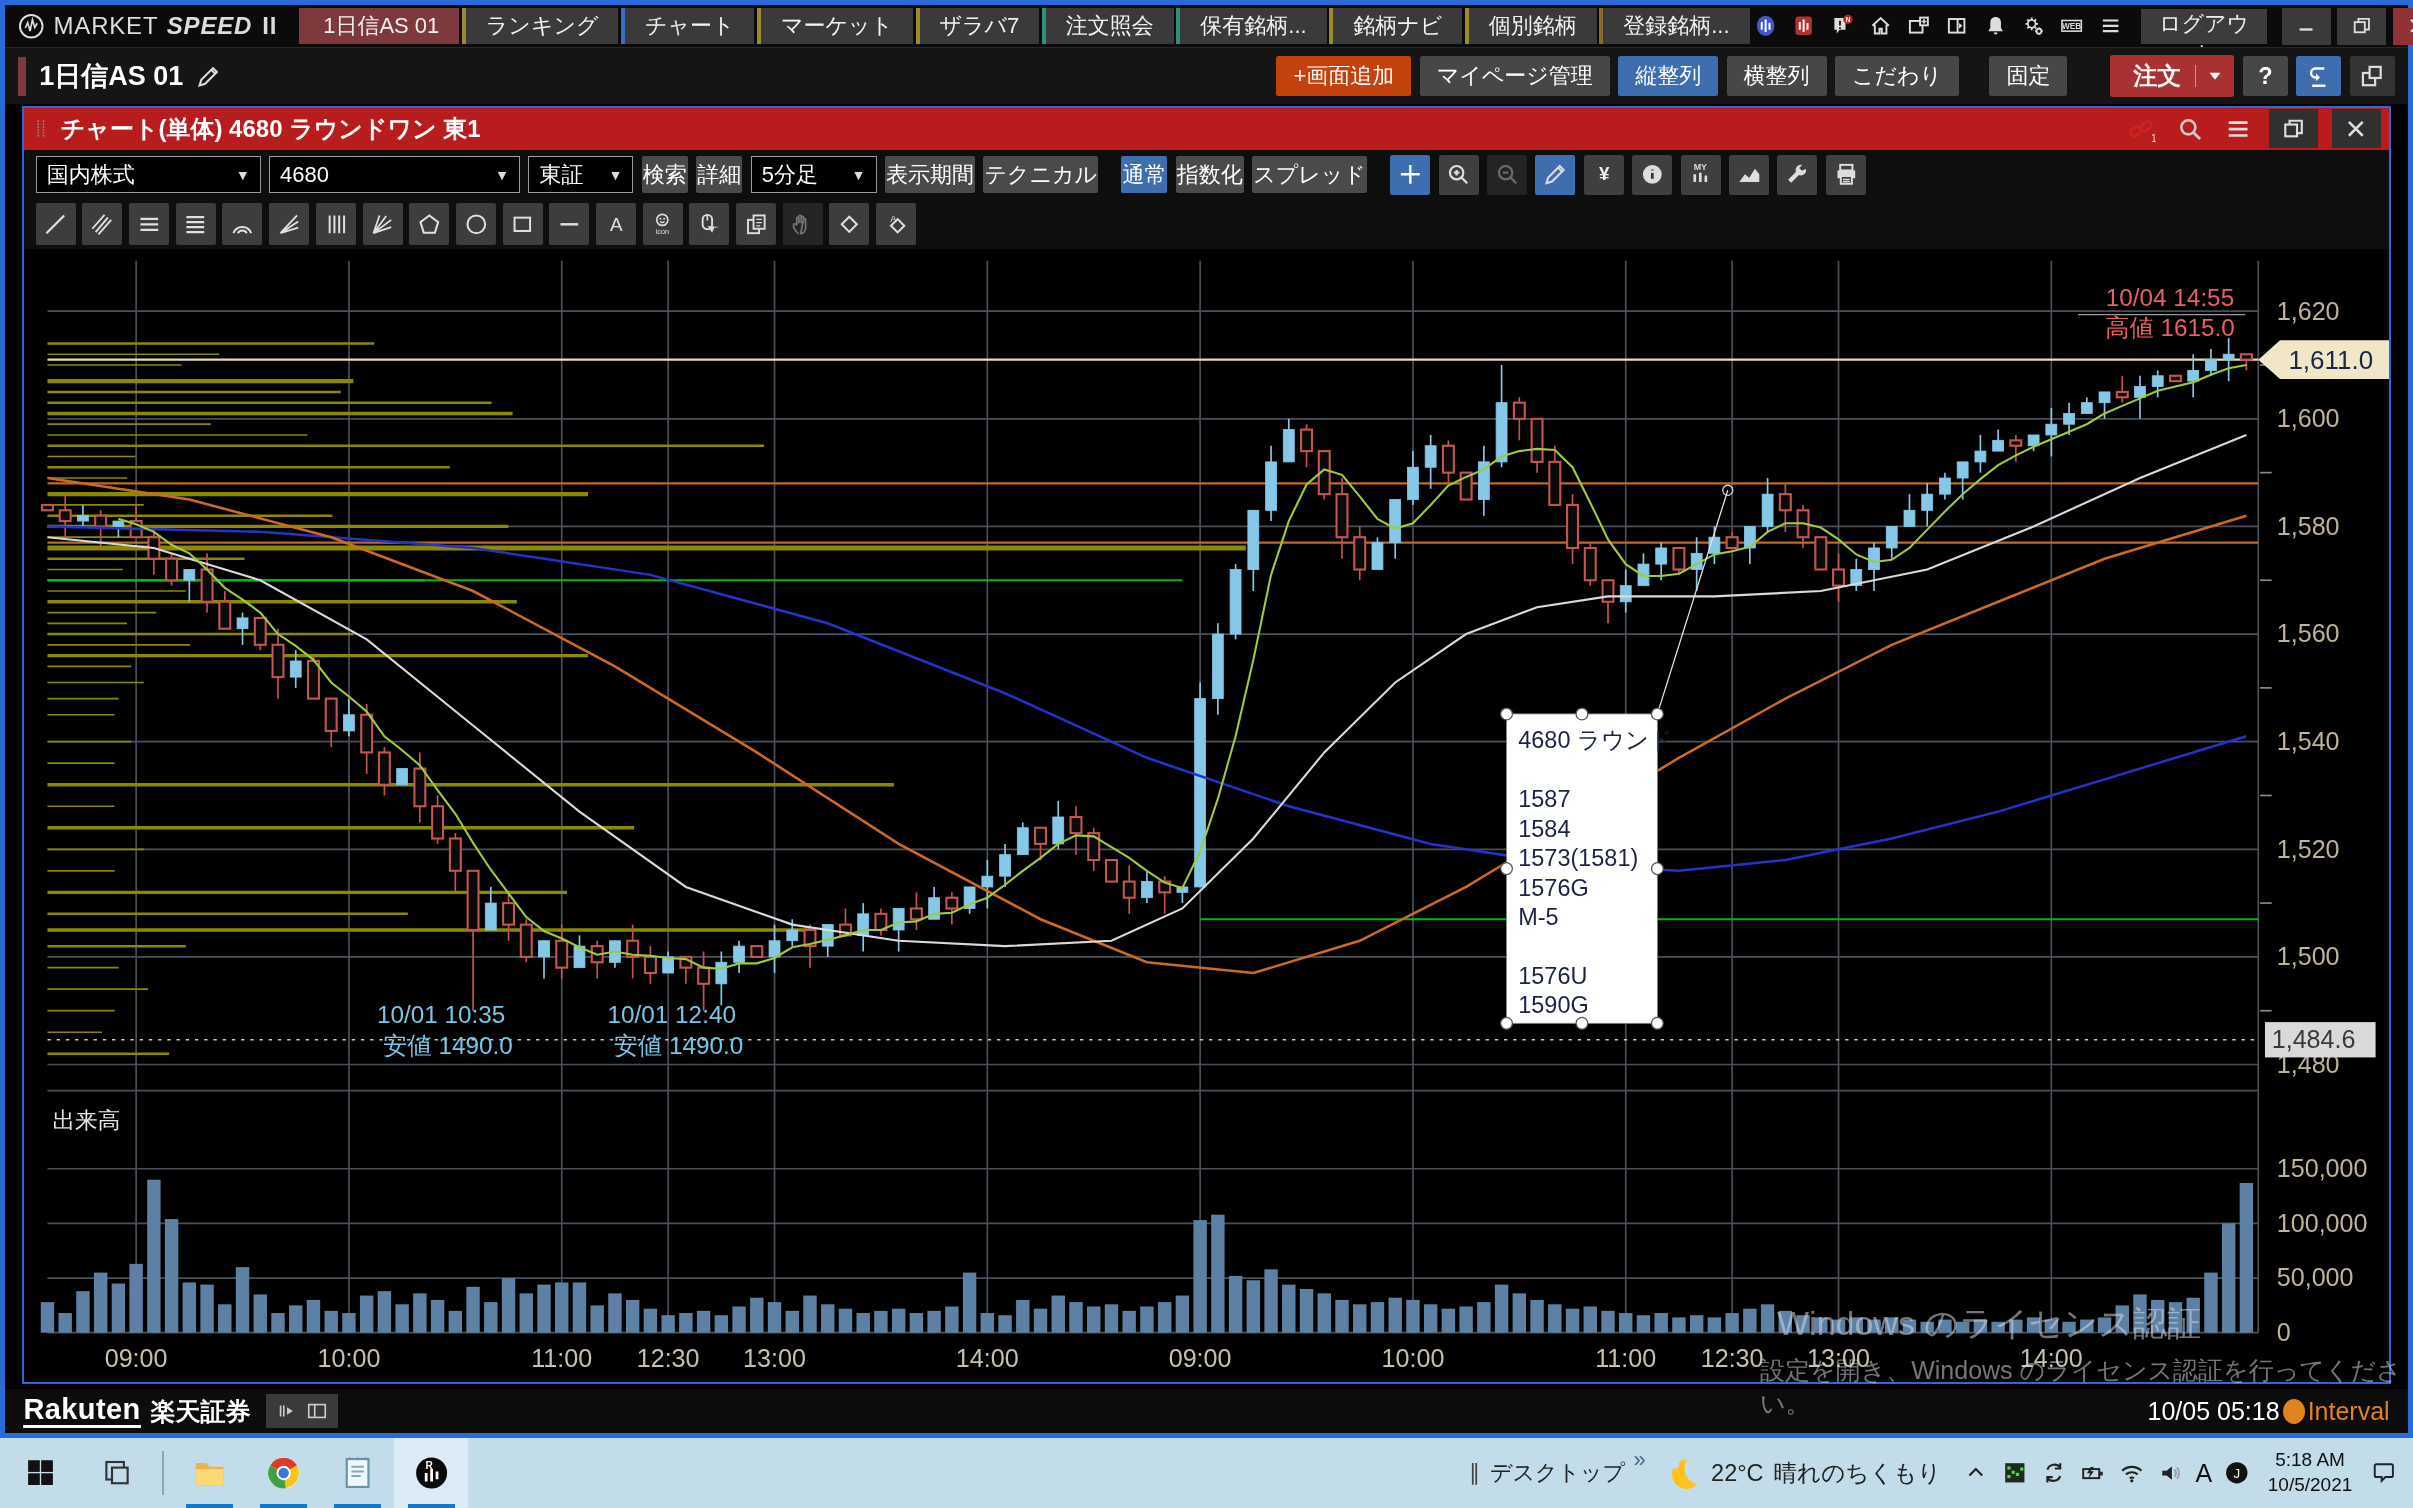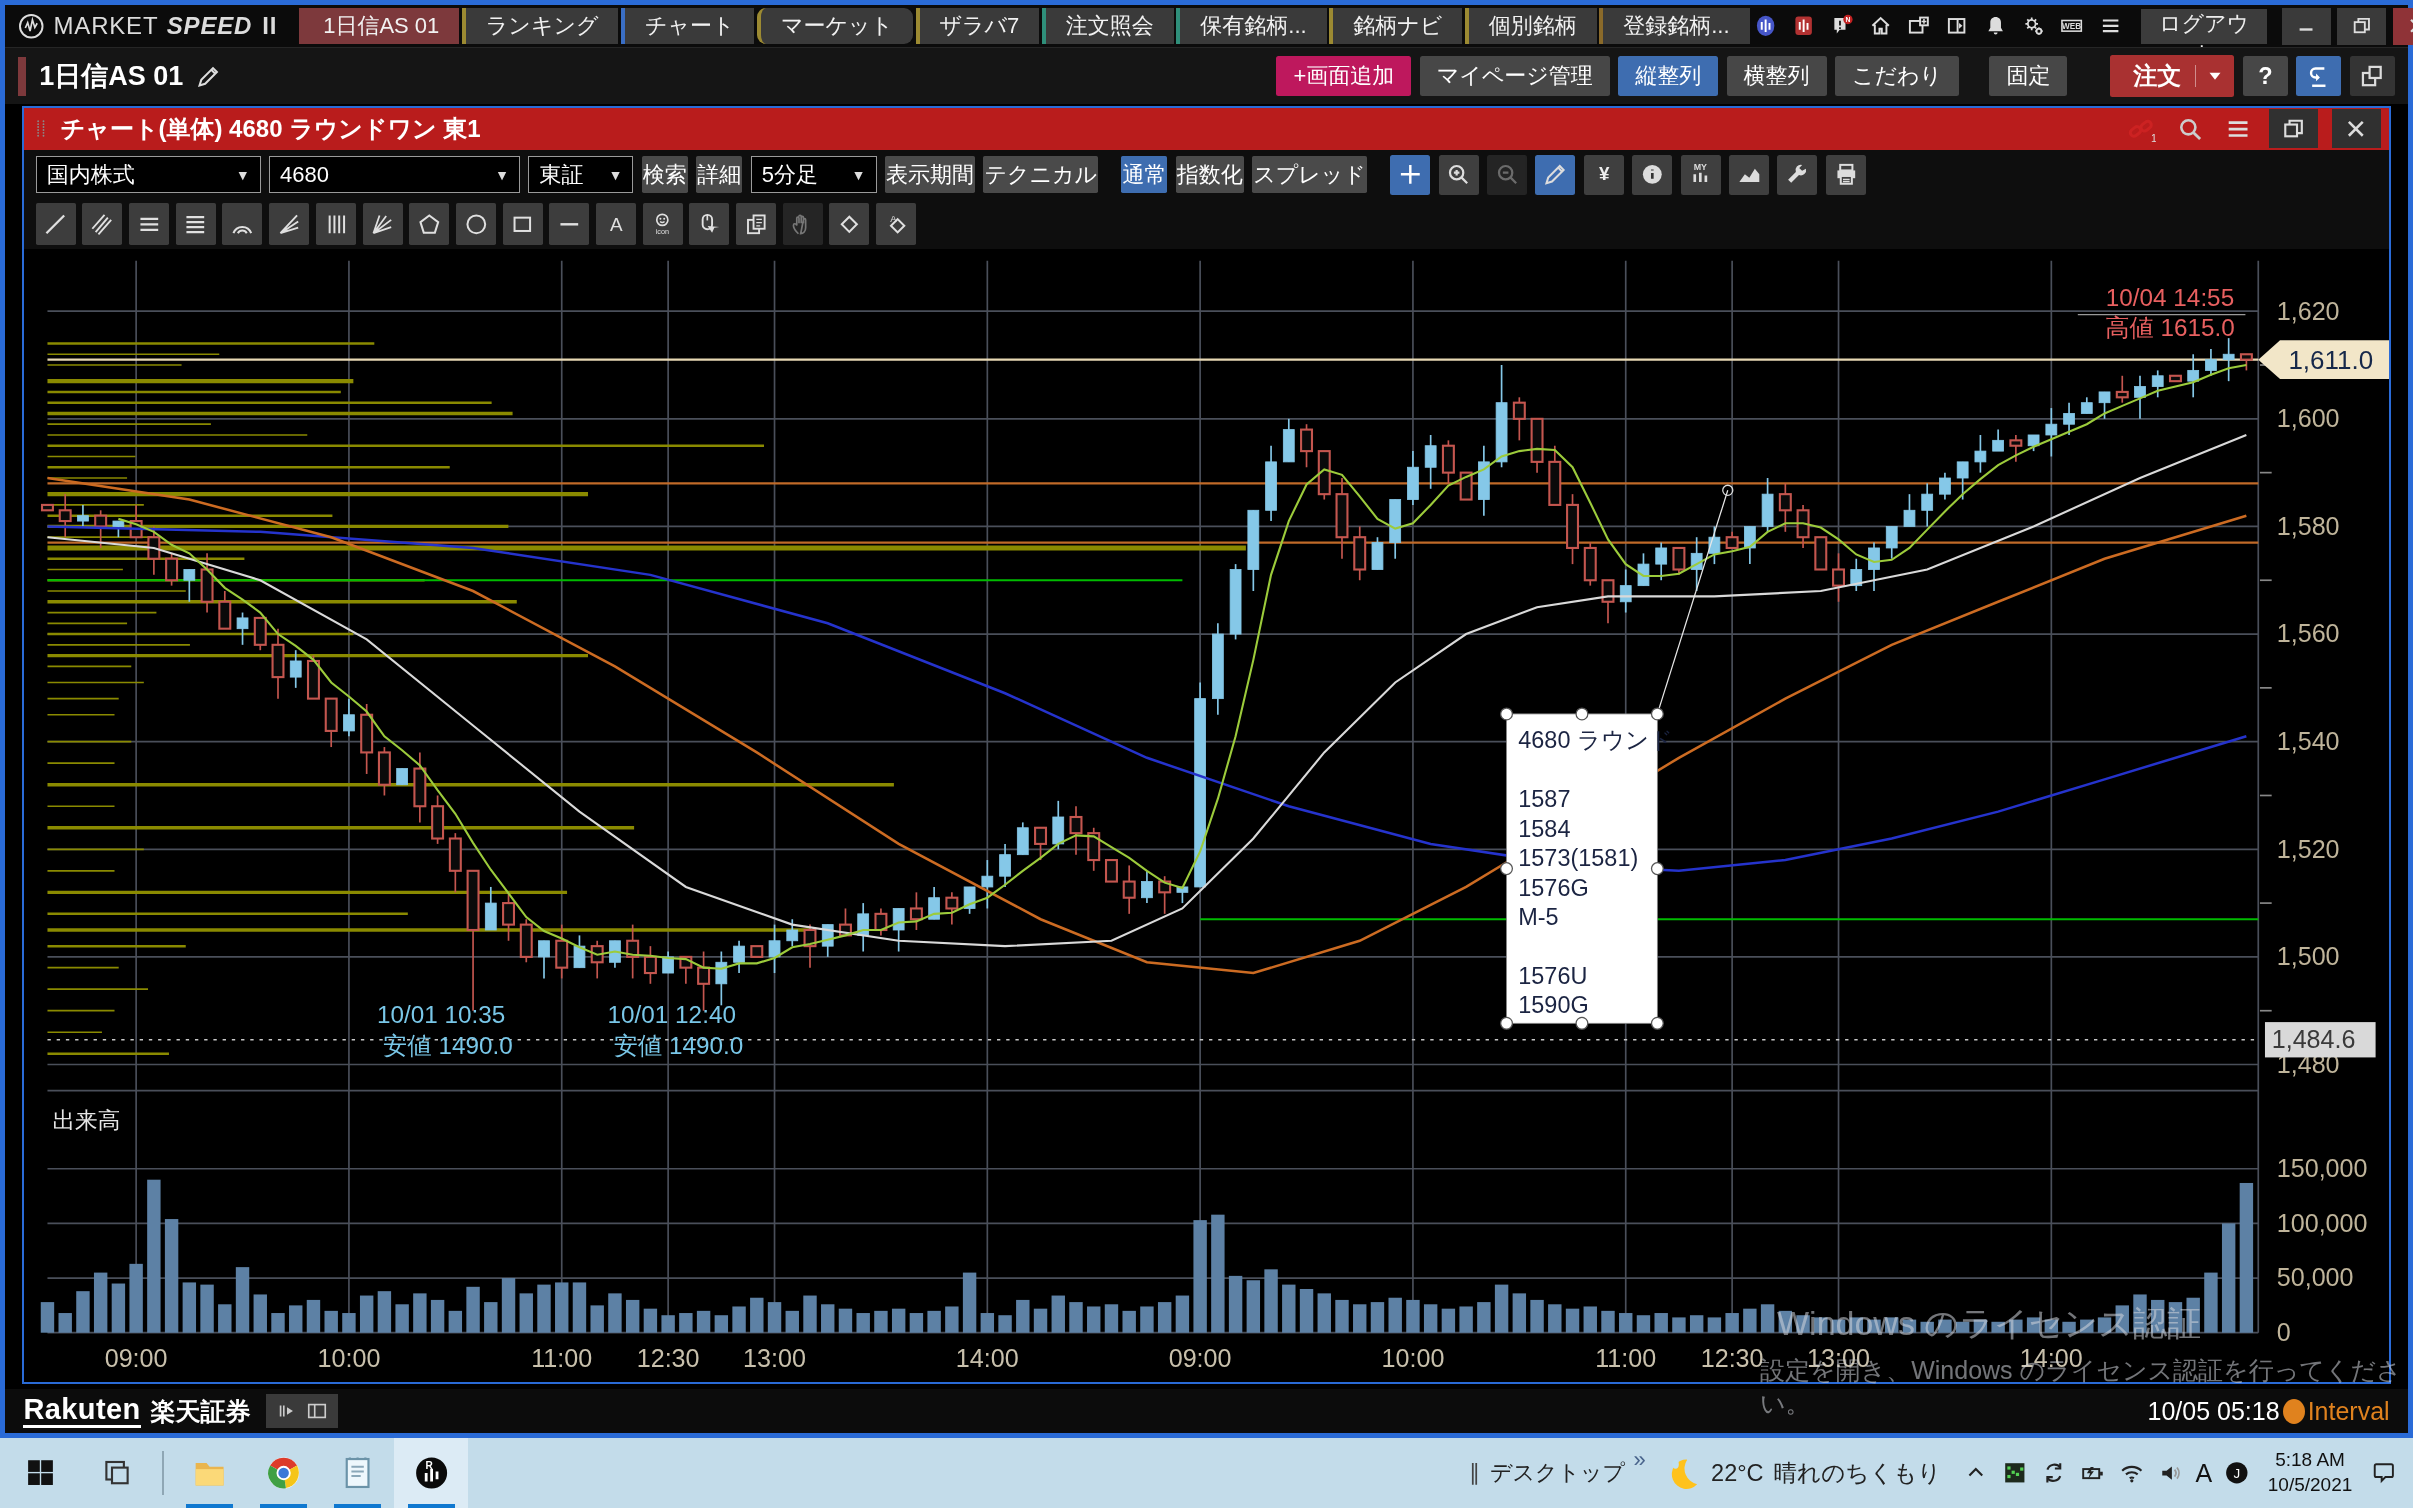--- a/index.html
+++ b/index.html
@@ -27,21 +27,21 @@
   .wctl { width:54px; height:37px; background:#3a3a3a; padding:6.7px 13.4px; }
   .wctl.close { background:#8f3337; }
 
   
   #pagebar { height:57px; background:#151515; border-top:1.7px solid #262626; display:flex; align-items:center; padding:0 13.4px; }
   .accentbar { width:7.5px; height:39px; background:#7d393c; margin-right:13.4px; }
   .ptitle { font-size:27px; font-weight:bold; color:#fff; }
   .pedit { width:27px; height:27px; margin-left:11.7px; }
   .pb-right { margin-left:auto; display:flex; gap:8.4px; align-items:center; }
   .pbtn { height:40px; padding:0 17px; font-size:22px; color:#fff; background:#474747; border:none; border-radius:2.5px; font-family:inherit; white-space:nowrap; }
-  .pbtn.orange { background:#be185d; }
+  .pbtn.orange { background:#c2410c; }
   .pbtn.blue { background:#3e6db0; }
   .pbtn.fixed { margin-left:22px; }
   .orderbtn { display:flex; align-items:center; background:#a93131; border-radius:2.5px; height:42px;
               padding:0 8.4px 0 23.5px; margin-left:34px; font-size:24px; font-weight:bold; color:#fff; }
   .orderbtn .caret { width:22px; height:22px; margin-left:13.4px; border-left:0.8px solid rgba(255,255,255,.45); padding-left:8.4px; box-sizing:content-box; }
   .sqbtn { width:45px; height:40px; background:#474747; border:none; border-radius:2.5px; color:#fff; font-size:23.5px; font-weight:bold; padding:6.7px; font-family:inherit; }
   .sqbtn.blue { background:#3e6db0; }
   .sqbtn.dark { background:#343434; }
 
   
@@ -127,21 +127,21 @@
             </svg>
           </span>
         <span class="b1">MARKET</span>
           <span class="b2">SPEED</span>
           <span class="b3">II</span>
       </div>
       <div id="menu-tabs">
           <div class="tab active">1日信AS 01</div>
           <div class="tab" style="border-left-color: rgb(156, 138, 50);">ランキング</div>
           <div class="tab" style="border-left-color: rgb(58, 110, 196);">チャート</div>
-          <div class="tab" style="border-left-color: rgb(156, 138, 50); border-radius: 9px;">マーケット</div>
+          <div class="tab" style="border-left-color: rgb(156, 138, 50);">マーケット</div>
           <div class="tab" style="border-left-color: rgb(156, 138, 50);">ザラバ7</div>
           <div class="tab" style="border-left-color: rgb(47, 143, 122);">注文照会</div>
           <div class="tab" style="border-left-color: rgb(47, 143, 122);">保有銘柄...</div>
           <div class="tab" style="border-left-color: rgb(156, 138, 50);">銘柄ナビ</div>
           <div class="tab" style="border-left-color: rgb(156, 138, 50);">個別銘柄</div>
           <div class="tab" style="border-left-color: rgb(138, 106, 42);">登録銘柄...</div>
         </div>
       <div class="mb-right">
         <span class="mb-ico">
             <svg class="ig" viewBox="0 0 24 24">

